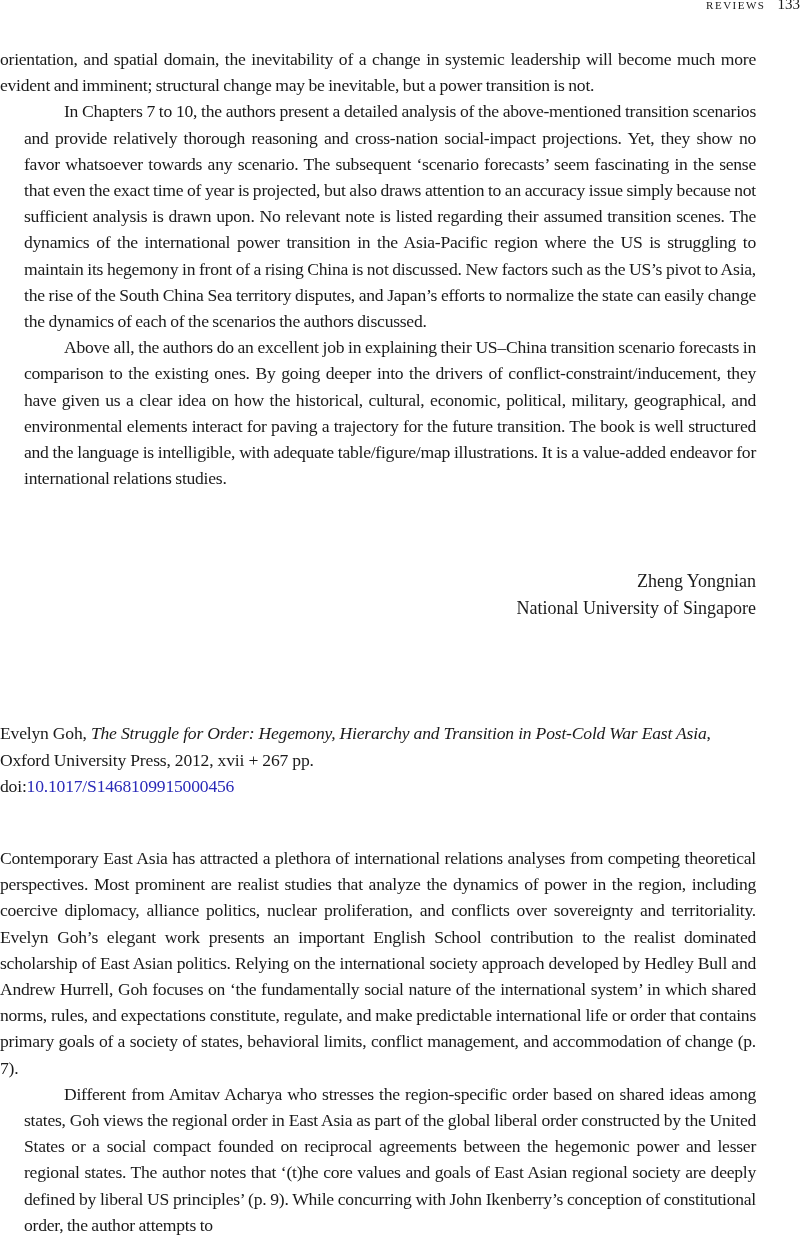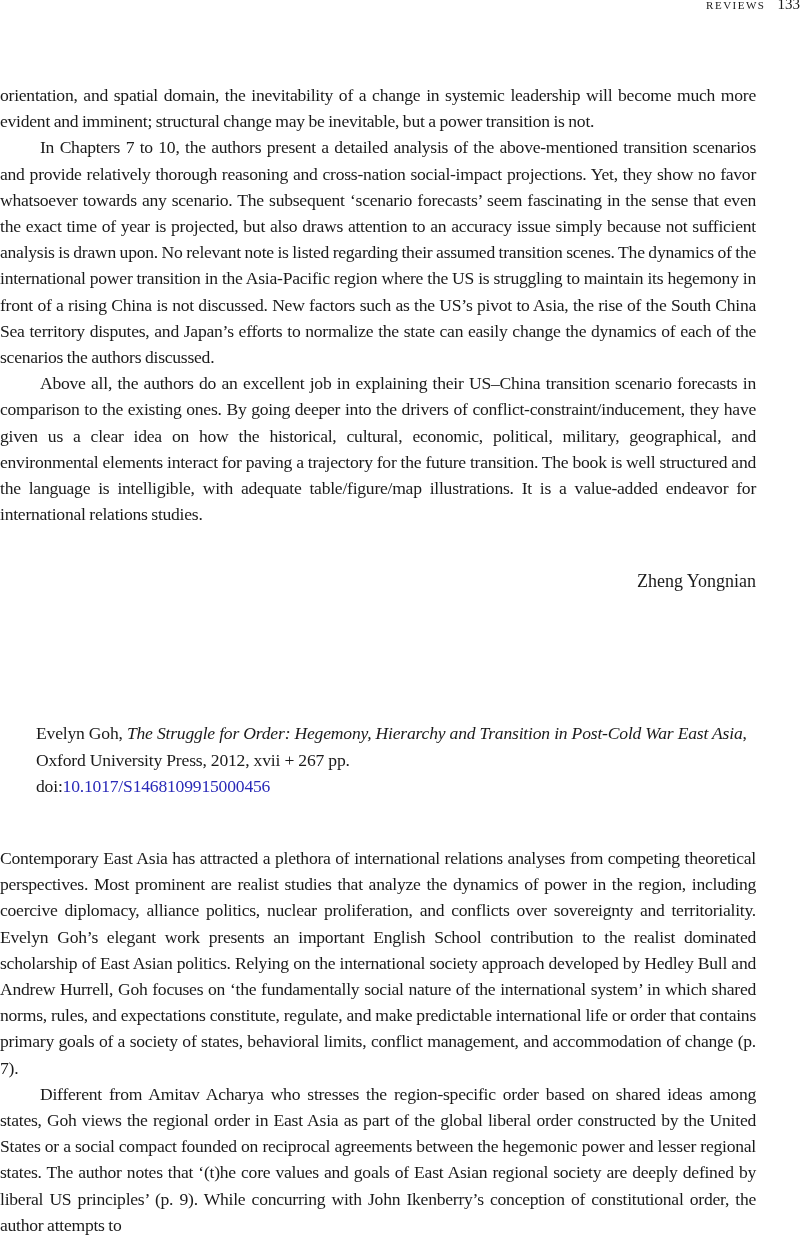--- a/index.html
+++ b/index.html
@@ -13,49 +13,50 @@
       font-size: 15px; letter-spacing: 1px; white-space: nowrap;
     }
     .running-head .section { font-variant: small-caps; text-transform: lowercase; letter-spacing: 1.5px; }
     .running-head .pageno { margin-left: 12px; letter-spacing: 0; }
     .body-text {
       position: absolute; left: 0; width: 756px;
       font-size: 17.6px; line-height: 26.2px; text-align: justify;
       letter-spacing: -0.25px; word-spacing: -0.5px;
     }
     .body-text p { margin: 0; }
-    .body-text p.indent { text-indent: 40px; }
-    #block1 { top: 46px; margin-top: 36px; }
+    .body-text p.indent { text-indent: 40px; padding-left: 24px; }
+    #block1 { top: 46px; }
     .signature {
       position: absolute; right: 44px; top: 568px; text-align: right;
       font-size: 18px; line-height: 26.5px;
     }
     .citation {
       position: absolute; left: 0; top: 720px; width: 760px;
-      font-size: 17.6px; line-height: 26.5px; letter-spacing: -0.2px; margin-left: 36px;
+      font-size: 17.6px; line-height: 26.5px; letter-spacing: -0.2px;
     }
     .citation .title { font-style: italic; }
     .citation a.doi-link { color: #2a2ab8; text-decoration: none; text-align: center; }
     #block2 { top: 845px; }
   </style>
 </head>
 <body>
 
 <div class="running-head">
   <span class="section">REVIEWS</span><span class="pageno">133</span>
 </div>
 
 <div class="body-text" id="block1">
   <p>orientation, and spatial domain, the inevitability of a change in systemic leadership will become much more evident and imminent; structural change may be inevitable, but a power transition is not.</p>
   <p class="indent">In Chapters 7 to 10, the authors present a detailed analysis of the above-mentioned transition scenarios and provide relatively thorough reasoning and cross-nation social-impact projections. Yet, they show no favor whatsoever towards any scenario. The subsequent ‘scenario forecasts’ seem fascinating in the sense that even the exact time of year is projected, but also draws attention to an accuracy issue simply because not sufficient analysis is drawn upon. No relevant note is listed regarding their assumed transition scenes. The dynamics of the international power transition in the Asia-Pacific region where the US is struggling to maintain its hegemony in front of a rising China is not discussed. New factors such as the US’s pivot to Asia, the rise of the South China Sea territory disputes, and Japan’s efforts to normalize the state can easily change the dynamics of each of the scenarios the authors discussed.</p>
   <p class="indent">Above all, the authors do an excellent job in explaining their US–China transition scenario forecasts in comparison to the existing ones. By going deeper into the drivers of conflict-constraint/inducement, they have given us a clear idea on how the historical, cultural, economic, political, military, geographical, and environmental elements interact for paving a trajectory for the future transition. The book is well structured and the language is intelligible, with adequate table/figure/map illustrations. It is a value-added endeavor for international relations studies.</p>
 </div>
 
 <div class="signature">
   <div>Zheng Yongnian</div>
+  <div>National University of Singapore</div>
 </div>
 
 <div class="citation">
   <span>Evelyn Goh, </span><span class="title">The Struggle for Order: Hegemony, Hierarchy and Transition in Post-Cold War East Asia</span><span>, Oxford University Press, 2012, xvii + 267 pp.</span><br>
   <span>doi:</span><a class="doi-link" href="#">10.1017/S1468109915000456</a>
 </div>
 
 <div class="body-text" id="block2">
   <p>Contemporary East Asia has attracted a plethora of international relations analyses from competing theoretical perspectives. Most prominent are realist studies that analyze the dynamics of power in the region, including coercive diplomacy, alliance politics, nuclear proliferation, and conflicts over sovereignty and territoriality. Evelyn Goh’s elegant work presents an important English School contribution to the realist dominated scholarship of East Asian politics. Relying on the international society approach developed by Hedley Bull and Andrew Hurrell, Goh focuses on ‘the fundamentally social nature of the international system’ in which shared norms, rules, and expectations constitute, regulate, and make predictable international life or order that contains primary goals of a society of states, behavioral limits, conflict management, and accommodation of change (p. 7).</p>
   <p class="indent">Different from Amitav Acharya who stresses the region-specific order based on shared ideas among states, Goh views the regional order in East Asia as part of the global liberal order constructed by the United States or a social compact founded on reciprocal agreements between the hegemonic power and lesser regional states. The author notes that ‘(t)he core values and goals of East Asian regional society are deeply defined by liberal US principles’ (p. 9). While concurring with John Ikenberry’s conception of constitutional order, the author attempts to</p>

